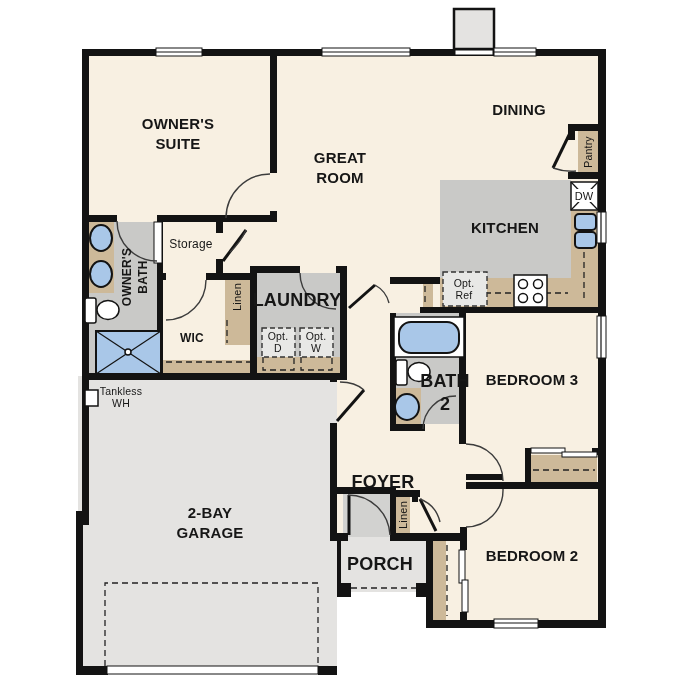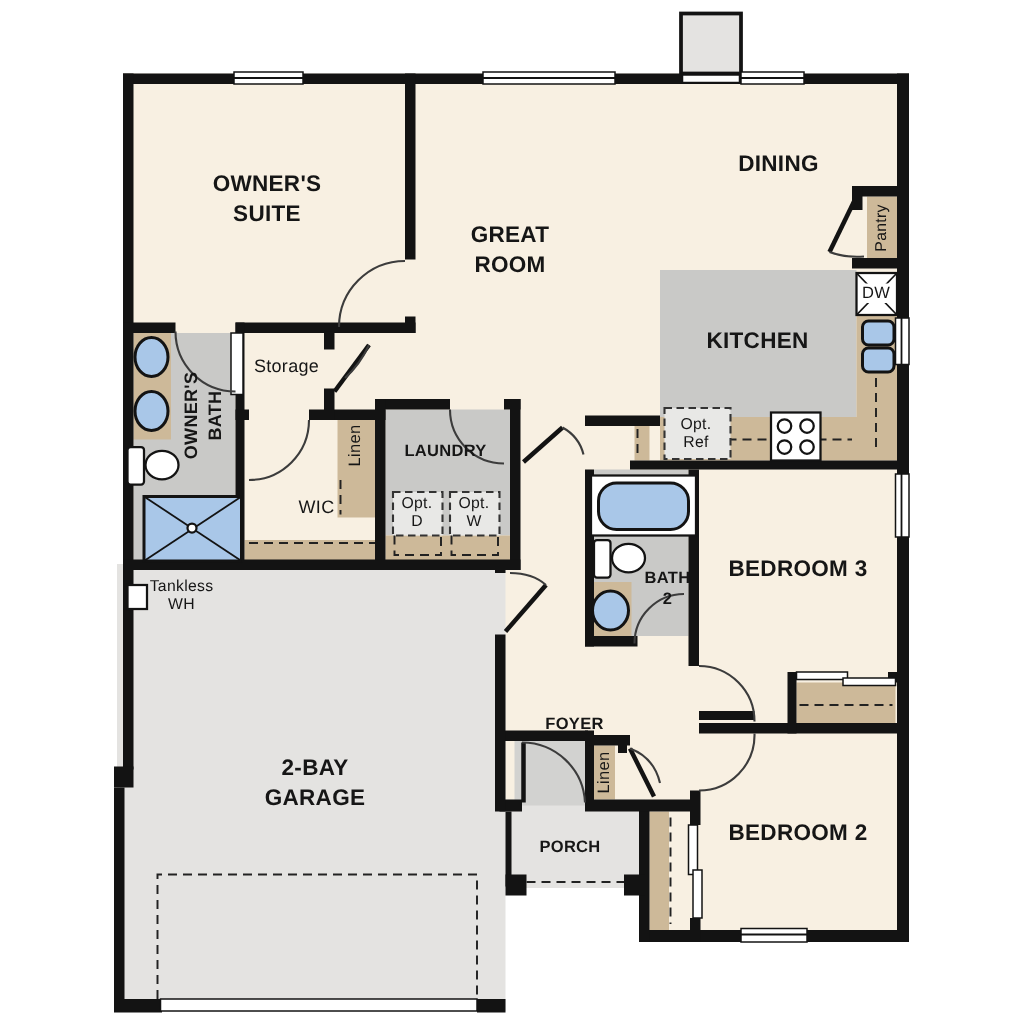--- a/index.html
+++ b/index.html
@@ -16,21 +16,21 @@
   .white{fill:#fff;stroke:var(--wall);stroke-width:1.5;}
   .win{fill:#fff;stroke:var(--wall);stroke-width:1;}
   .arc{fill:none;stroke:#3c3c3c;stroke-width:1.4;}
   .leaf{stroke:var(--wall);stroke-width:3;}
   .dash{fill:none;stroke:#222;stroke-width:1.3;stroke-dasharray:6 4;}
   .dashbox{fill:var(--optbox);stroke:#333;stroke-width:1.4;stroke-dasharray:5 3;}
   .thin{fill:none;stroke:var(--wall);stroke-width:1.2;}
   .lbl{position:absolute;transform:translate(-50%,-50%);color:#161616;text-align:center;
        white-space:pre-line;line-height:1.3;letter-spacing:.2px;}
   .b{font-weight:bold;}
-  .s15{font-size:15px;} .s13{font-size:11px;} .s12{font-size:12px;}
+  .s15{font-size:15px;} .s13{font-size:18px;} .s12{font-size:12px;}
   .s11{font-size:11px;} .s10{font-size:10.5px;line-height:1.15;}
   .rot{transform:translate(-50%,-50%) rotate(-90deg);}
 </style>
 </head>
 <body>
 
 <div id="stage" style="--wall: #131313; --cream: #f8f0e2; --grey-floor: #e4e3e1; --grey-room: #c9c9c7; --grey-foyer: #d2d2d0; --tan: #cdb999; --blue: #a9c7e8; --optbox: #e8e8e6;">
 
 <svg width="687" height="687" viewBox="0 0 687 687">
 
@@ -216,21 +216,21 @@
 
 <div class="lbl b s15" style="left:340px;top:167px;">GREAT
 ROOM</div>
 <div class="lbl b s15" style="left:178px;top:133px;">OWNER'S
 SUITE</div>
 <div class="lbl b s15" style="left:519px;top:110px;">DINING</div>
 <div class="lbl b s15" style="left:505px;top:228px;">KITCHEN</div>
 <div class="lbl b s12 rot" style="left:136px;top:277px;">OWNER'S
 BATH</div>
 <div class="lbl s12" style="left:191px;top:245px;">Storage</div>
-<div class="lbl s12" style="left:211px;top:339px;">WIC</div>
+<div class="lbl s12" style="left:192px;top:339px;font-weight:bold;">WIC</div>
 <div class="lbl s11 rot" style="left:237px;top:297px;">Linen</div>
 <div class="lbl b s13" style="left:297px;top:301px;">LAUNDRY</div>
 <div class="lbl s10" style="left:278px;top:342px;">Opt.
 D</div>
 <div class="lbl s10" style="left:316px;top:342px;">Opt.
 W</div>
 <div class="lbl s10" style="left:464px;top:289px;">Opt.
 Ref</div>
 <div class="lbl s11" style="left:584px;top:196px;">DW</div>
 <div class="lbl s10 rot" style="left:588px;top:152px;">Pantry</div>

